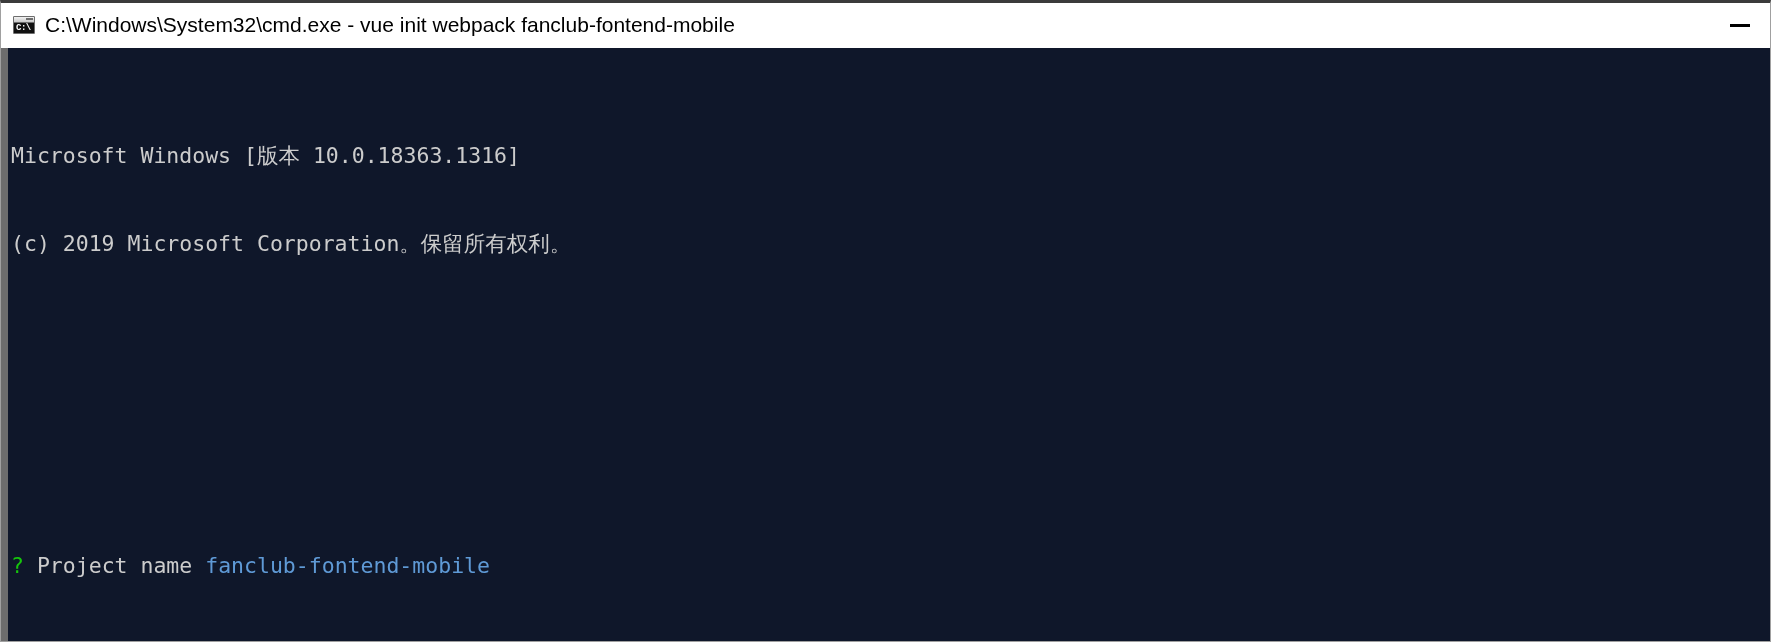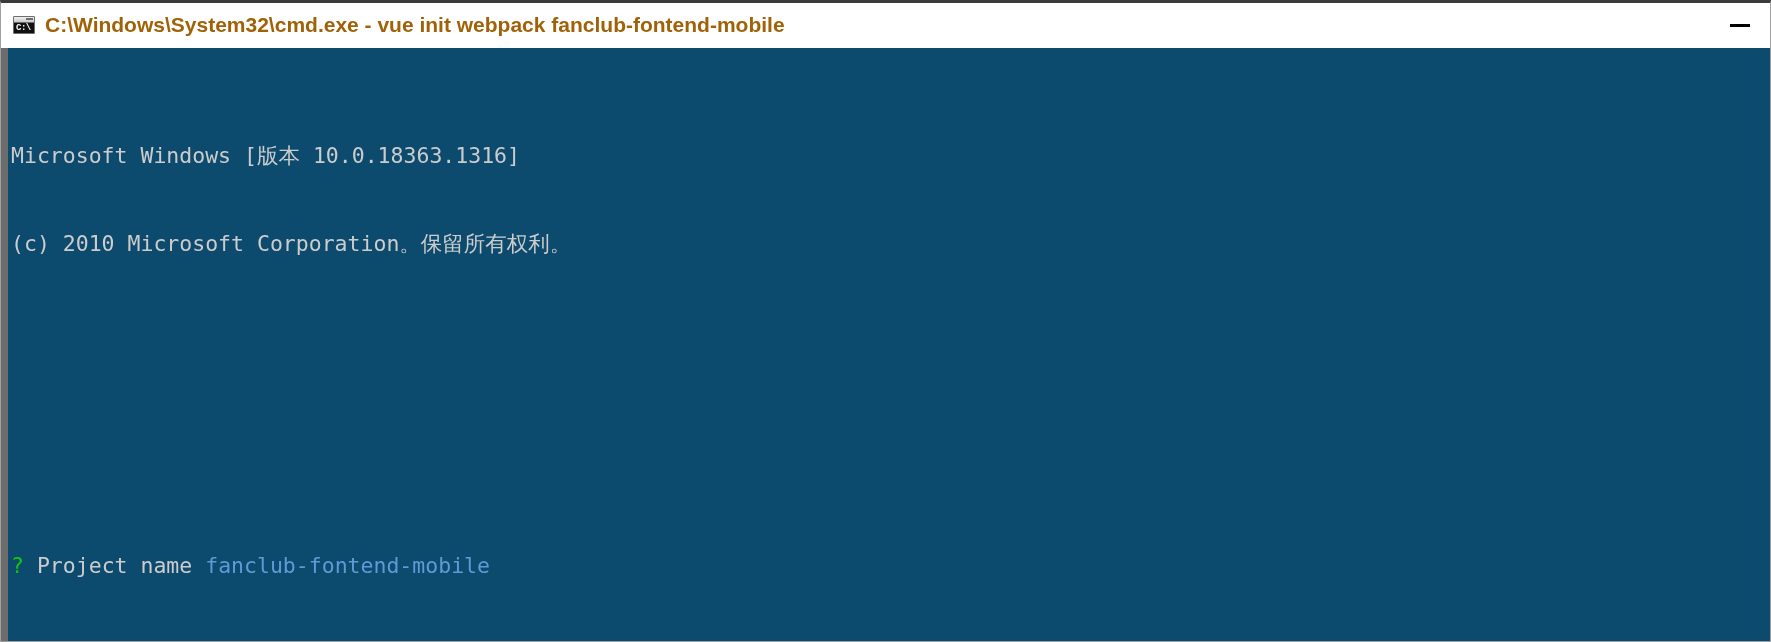--- a/index.html
+++ b/index.html
@@ -81,25 +81,24 @@
     top: 6px;
     color: #ffffff;
     font-family: "Liberation Mono", monospace;
     font-size: 9px;
     line-height: 10px;
     font-weight: bold;
     letter-spacing: -0.5px;
   }
   .title-text {
     font-size: 21px;
-    color: #a16207;
+    color: #000000;
     white-space: nowrap;
     font-family: "Liberation Sans", sans-serif;
     letter-spacing: 0px;
-    font-weight: bold;
   }
   .title-buttons {
     display: flex;
     align-items: flex-start;
     align-self: stretch;
     flex: 0 0 auto;
   }
   .title-btn {
     width: 60px;
     height: 44px;
@@ -114,21 +113,21 @@
     display: block;
     width: 20px;
     height: 0;
     border-top: 3px solid #000000;
   }
 
   
   .console {
     position: relative;
     flex: 1 1 auto;
-    background: #0c4a6e;
+    background: #0f172a;
     overflow: hidden;
     display: flex;
   }
   .scrollbar {
     width: 7px;
     flex: 0 0 auto;
     background: #0c0c0c;
     position: relative;
   }
   .scroll-thumb {
@@ -179,21 +178,21 @@
   </div>
 
   <div class="console">
     <div class="scrollbar">
       <div class="scroll-thumb"></div>
     </div>
 
     <div class="screen">
 
       <div class="line"><span class="txt">Microsoft Windows [版本 10.0.18363.1316]</span></div>
-      <div class="line"><span class="txt">(c) 2010 Microsoft Corporation。保留所有权利。</span></div>
+      <div class="line"><span class="txt">(c) 2019 Microsoft Corporation。保留所有权利。</span></div>
       <div class="line"> </div>
 
       <div class="line"> </div>
 
       <div class="line"><span class="q">?</span><span class="txt"> </span><span class="txt">Project name</span><span class="txt"> </span><span class="ans">fanclub-fontend-mobile</span></div>
 
       
 
       
 

